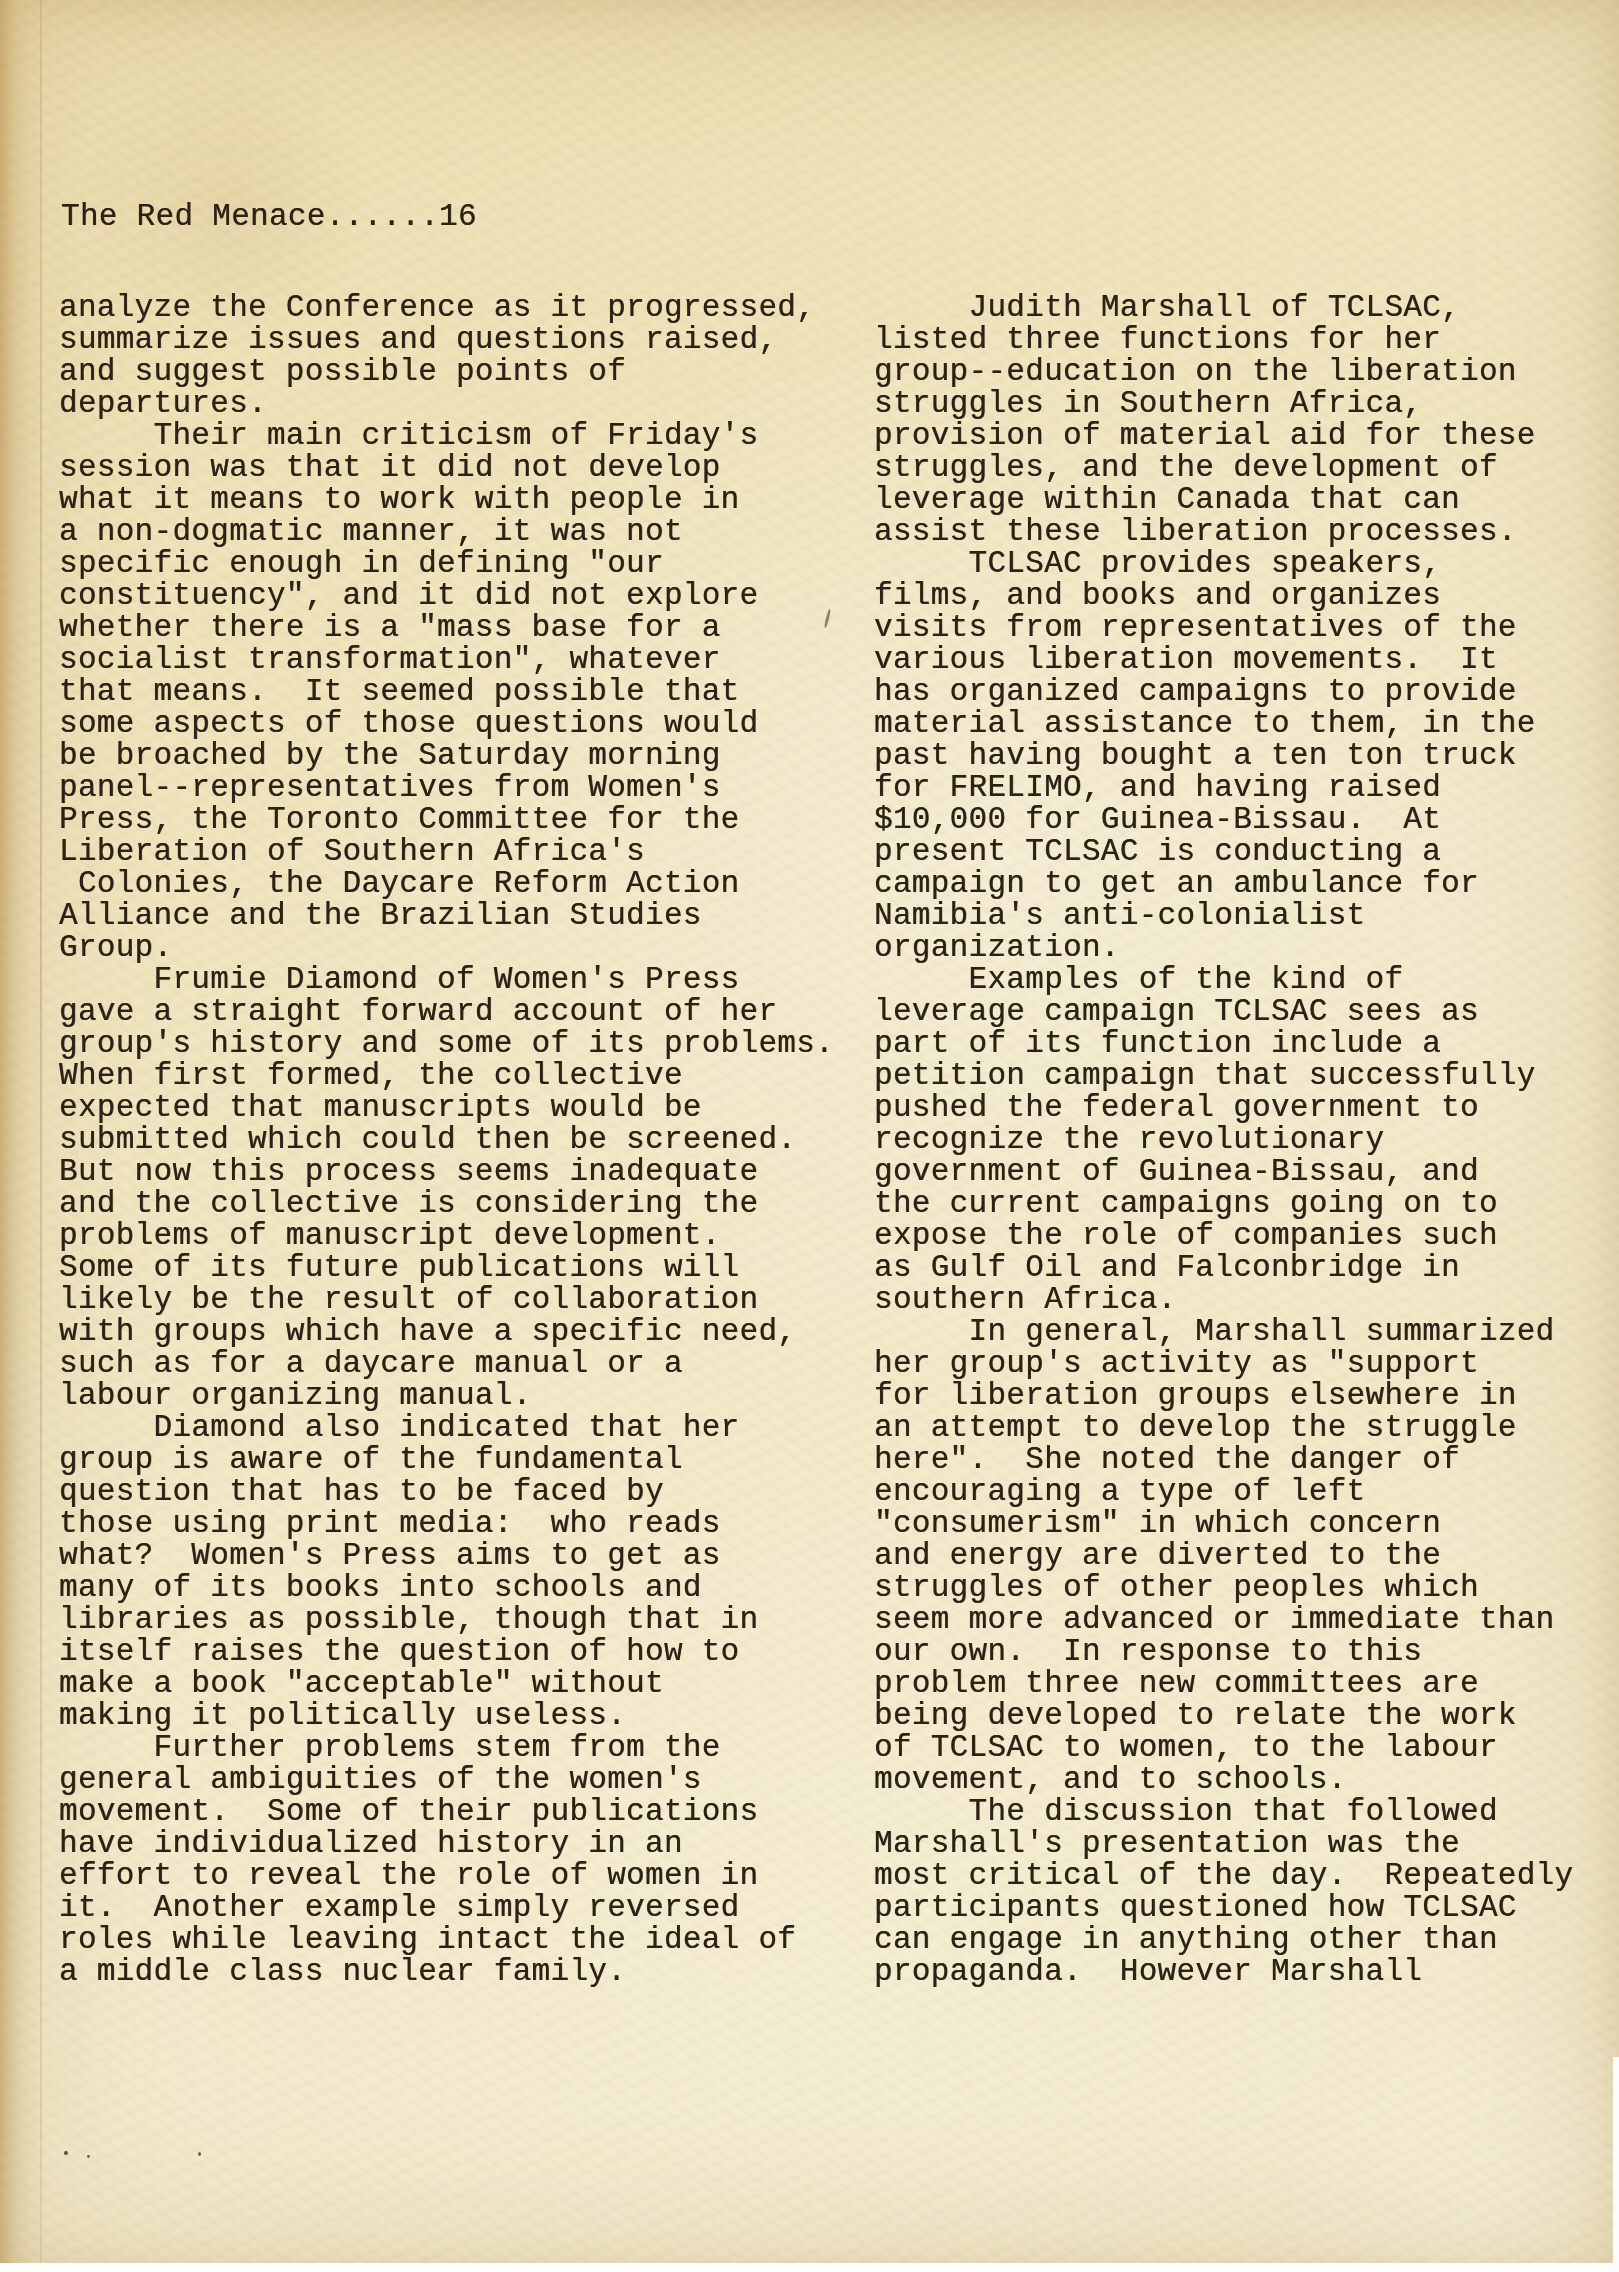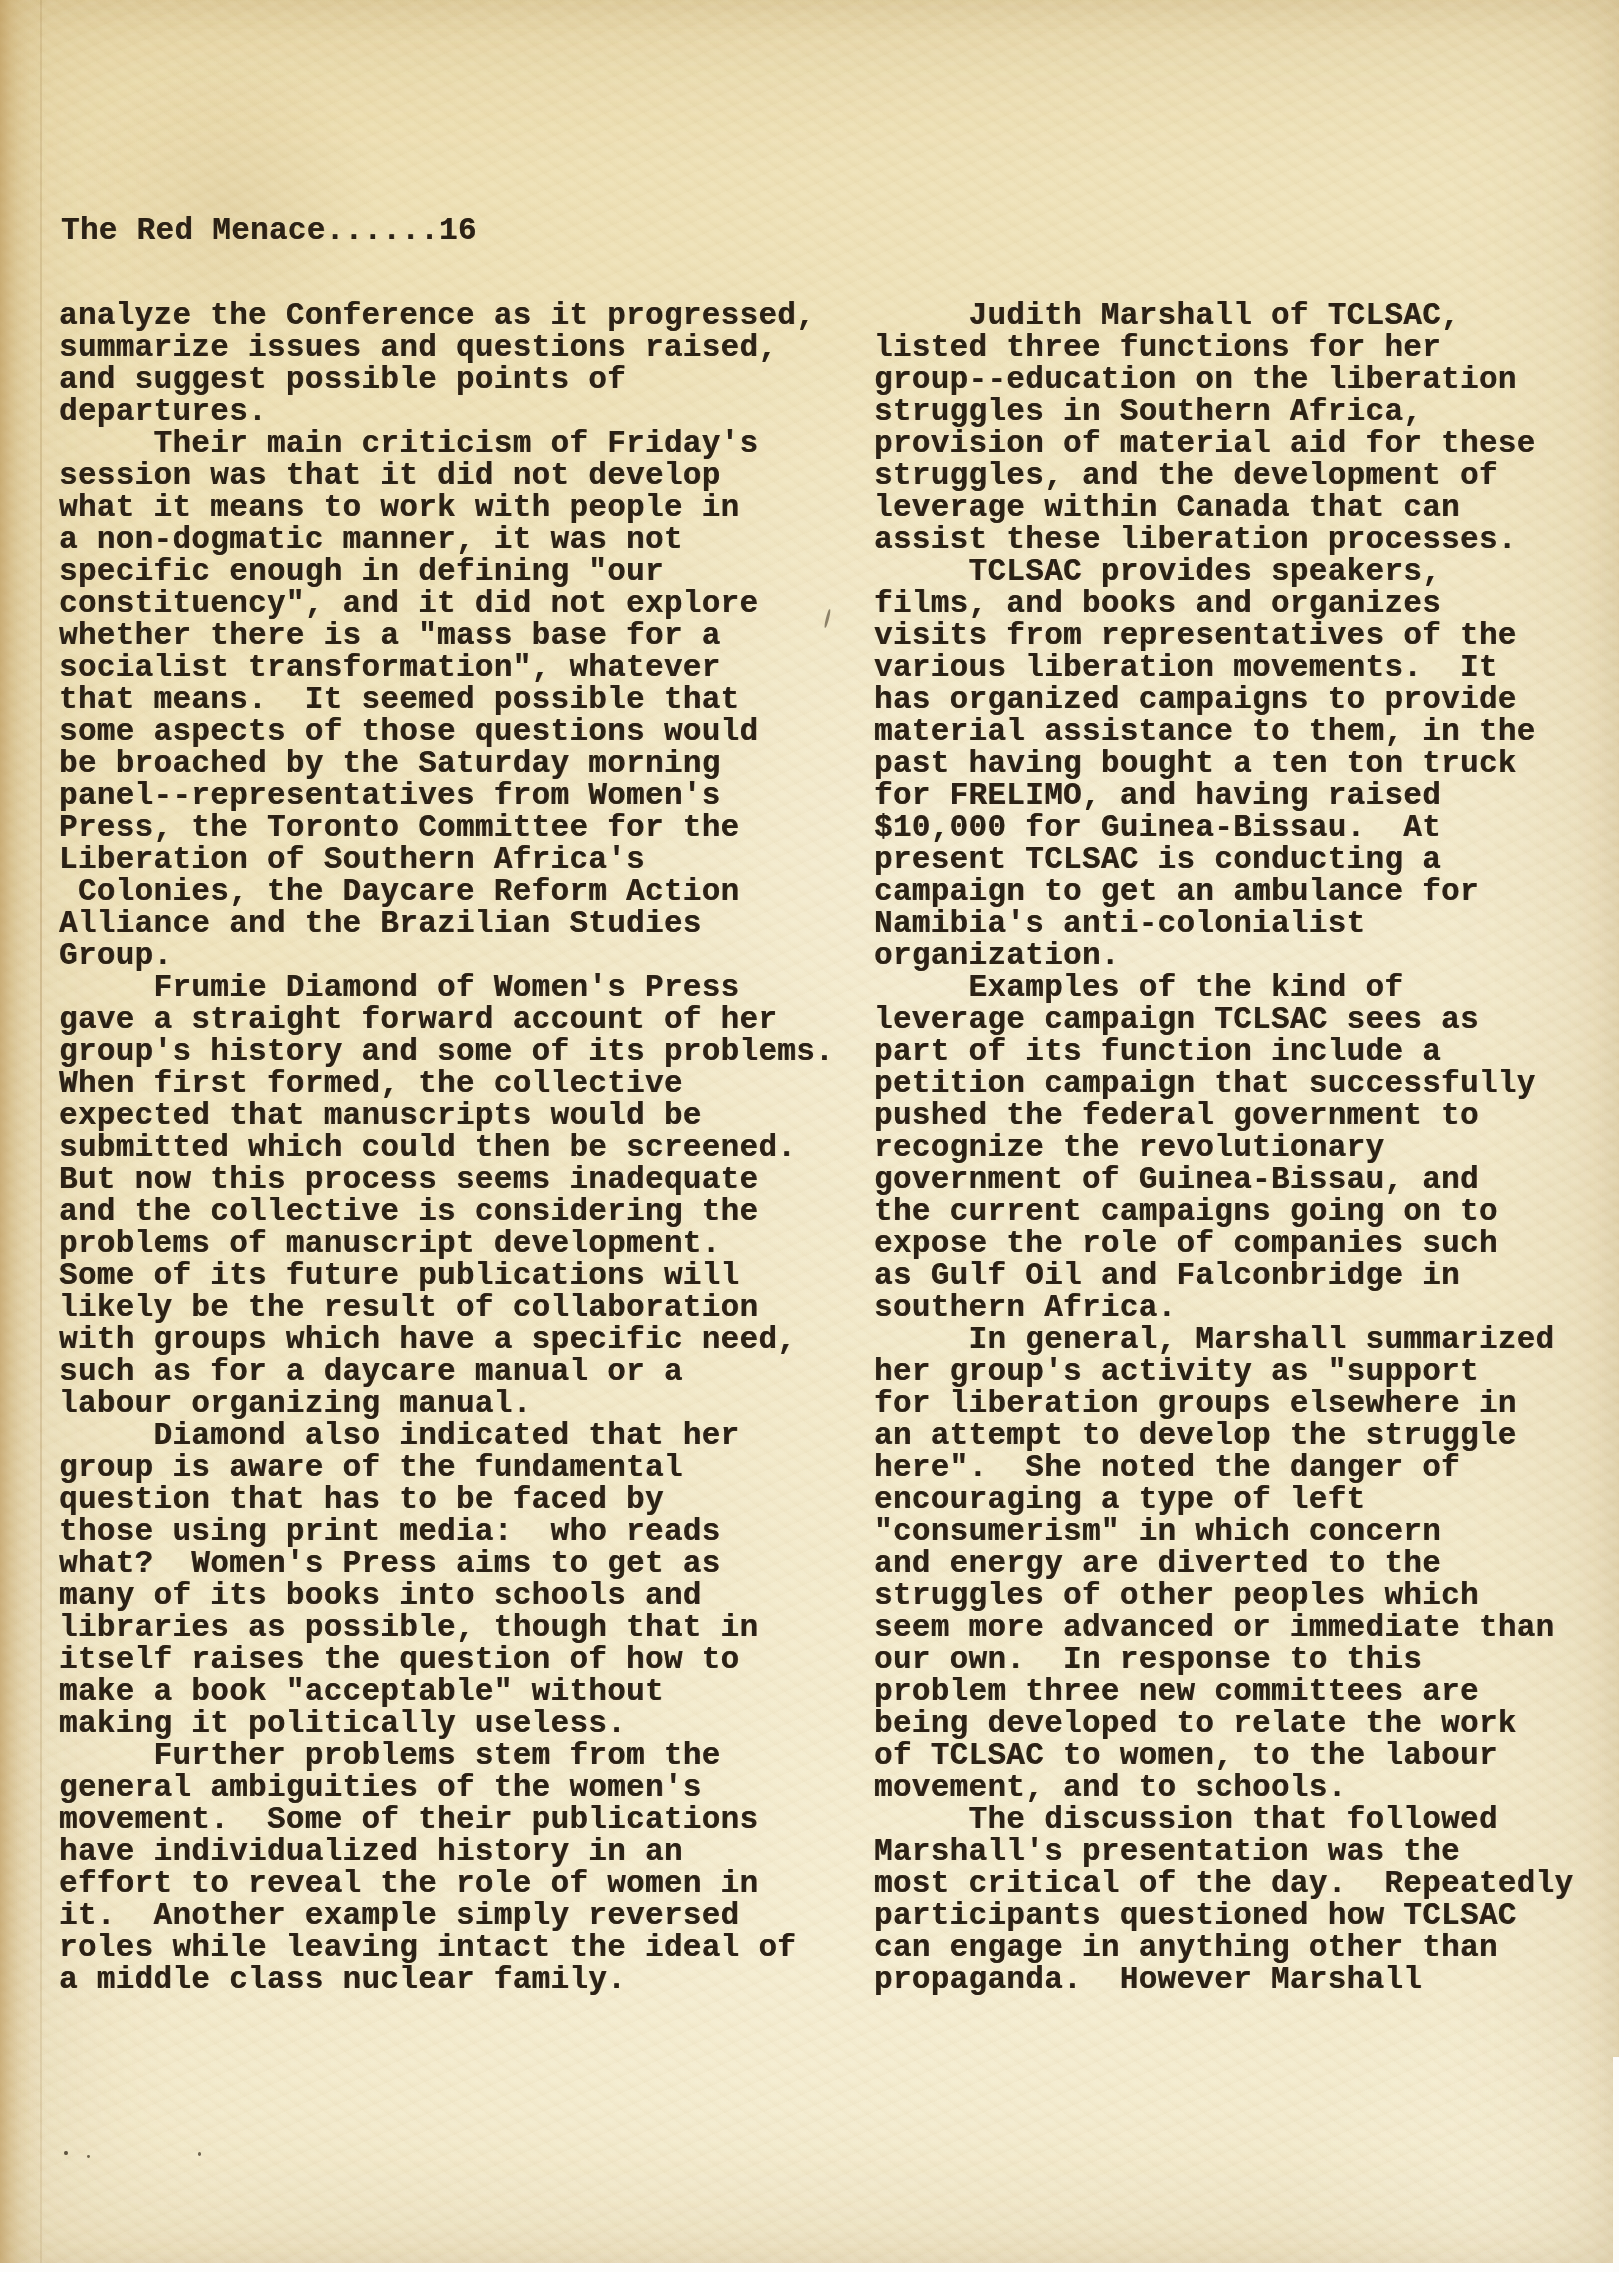--- a/index.html
+++ b/index.html
@@ -70,38 +70,37 @@
   }
   .scan-strip-right {
     position: absolute;
     top: 2057px; right: 0; bottom: 0;
     width: 6.4px;
     background: #fcfcfa;
     pointer-events: none;
   }
   .ink {
     color: #2b2115;
-    font-weight: 700;
+    font-weight: 400;
     letter-spacing: 0.3px;
     text-shadow:
       0.4px 0.4px 0.6px rgba(43,33,21,0.55),
       -0.2px -0.2px 0.4px rgba(43,33,21,0.30);
-    margin-top: 14px;
   }
   .header {
     position: absolute;
     left: 61px;
     top: 200px;
     font-size: 31px;
     line-height: 33px;
     white-space: pre;
   }
   .column {
     position: absolute;
-    top: 286px;
+    top: 292px;
     font-size: 31px;
     line-height: 32px;
     white-space: pre;
   }
   .column.left  { left: 59px;   width: 786px; }
   .column.right { left: 874px; width: 743px; }
   
   .speck {
     position: absolute;
     background: #3a2f1e;

